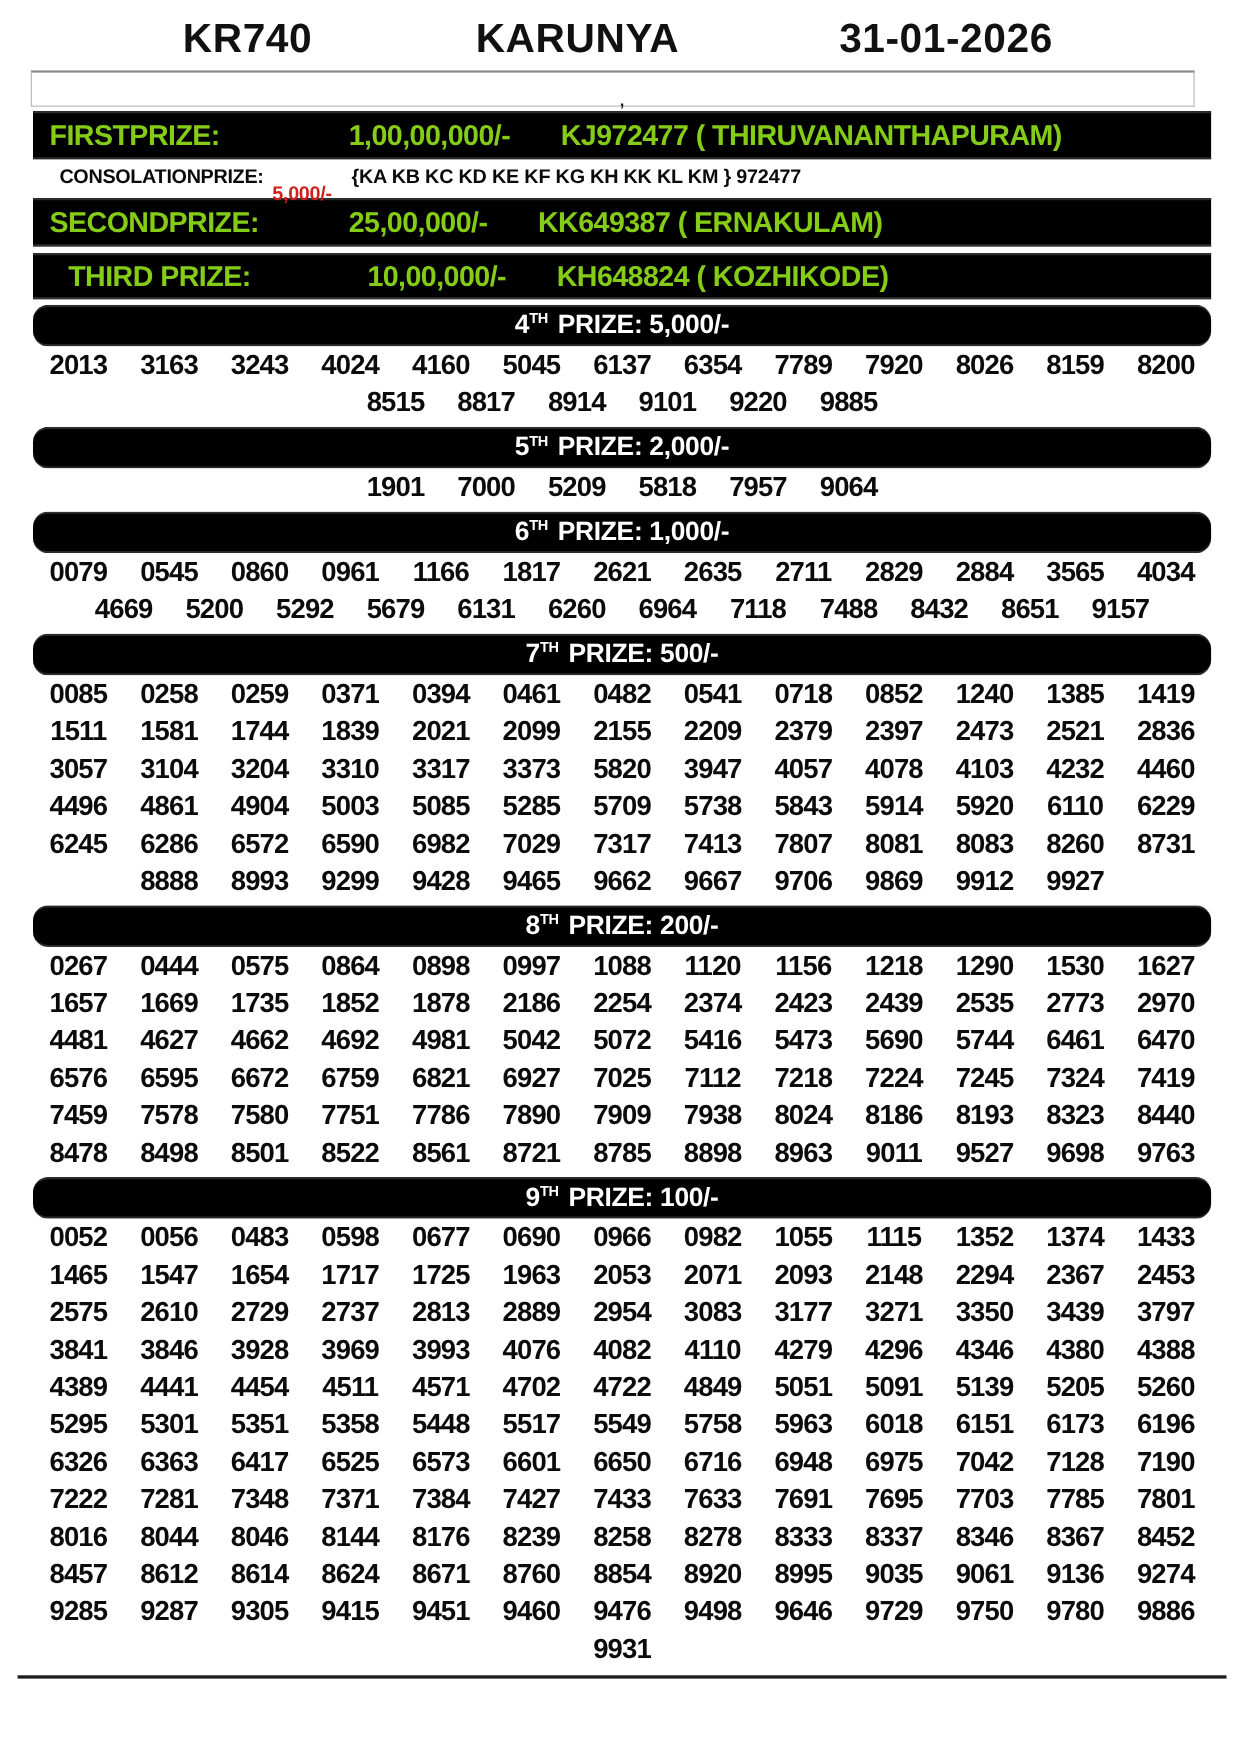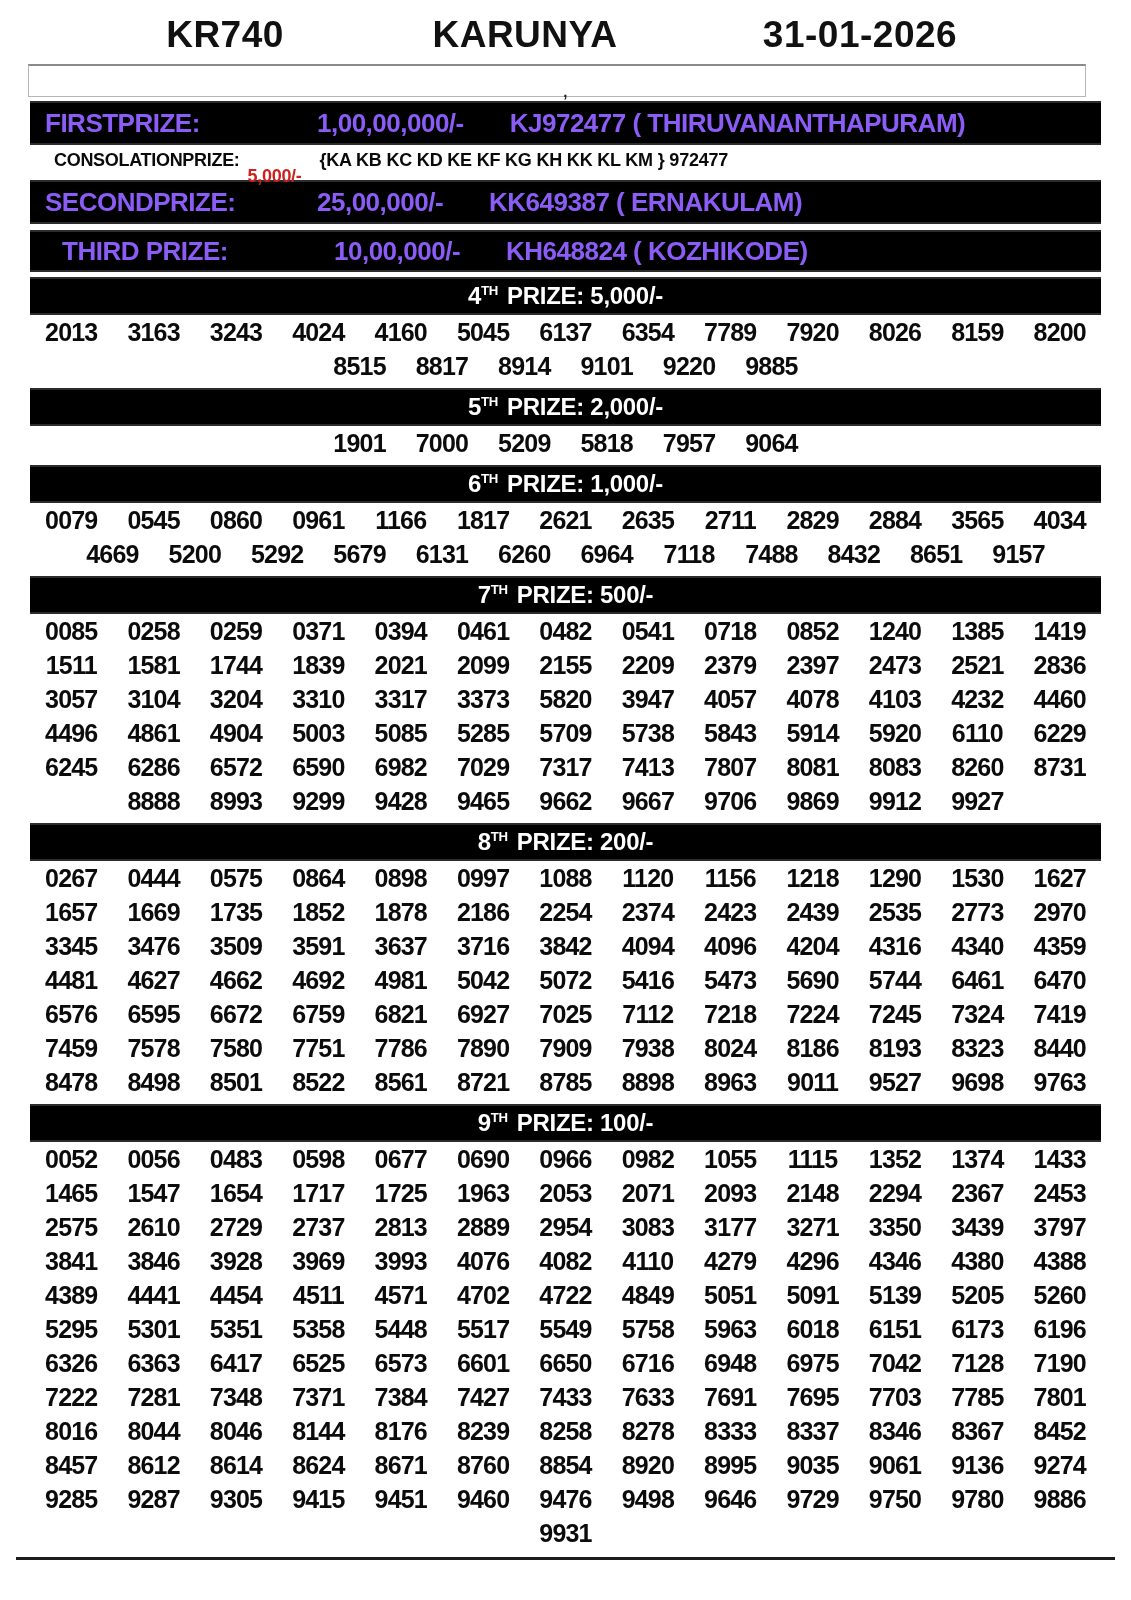--- a/index.html
+++ b/index.html
@@ -24,21 +24,21 @@
   .ticket-box{
     position:relative;margin:4px 45px 4px 28px;height:30px;background:#fff;
     border:1px solid #b5b5b5;border-top:2px solid #8a8a8a;
   }
   .ticket-box .comma-mark{
     position:absolute;left:50.6%;bottom:-4px;font-size:15px;font-weight:700;color:#222;
   }
 
   
   .band{
-    margin:0 30px;background:#000;color:#8b5cf6;height:40px;
+    margin:0 30px;background:#000;color:#84cc16;height:40px;
     display:flex;align-items:center;padding-left:15px;
     font-weight:700;font-size:26px;letter-spacing:-.5px;
     border-top:2px solid #2c2c2c;border-bottom:2px solid #2c2c2c;
   }
   .band + .band{margin-top:5px;}
   .band .tp-label{display:inline-block;min-width:272px;}
   .band .tp-amount{display:inline-block;}
   .band .tp-ticket{display:inline-block;margin-left:46px;}
   .band.third{margin-top:6px;height:38px;padding-left:32px;}
   .band.second{margin-top:5px;}
@@ -50,21 +50,21 @@
   }
   .consolation .c-label{margin-left:24px;}
   .consolation .c-amount{margin-left:8px;margin-top:32px;}
   .consolation .c-series{margin-left:18px;letter-spacing:-.2px;}
 
   
   .sections{margin:0 30px;}
   .sec-header{
     margin-top:5px;background:#000;color:#fff;height:34px;line-height:34px;
     text-align:center;font-weight:700;font-size:24px;letter-spacing:-.3px;
-    border-top:2px solid #2c2c2c;border-bottom:2px solid #2c2c2c;
+    border-top:2px solid #2c2c2c;border-bottom:2px solid #2c2c2c;border-radius:14px;
   }
   .sec-header sup{font-size:.55em;vertical-align:super;line-height:0;}
   .sec-header .rest{margin-left:9px;}
   .num-row{
     display:flex;justify-content:center;height:34px;line-height:34px;
   }
   .num{
     flex:0 0 calc(100% / 13);text-align:center;
     font-weight:700;font-size:25px;letter-spacing:-.8px;color:#0b0b0b;white-space:nowrap;
   }
@@ -298,35 +298,20 @@
           <span class="num">2186</span>
           <span class="num">2254</span>
           <span class="num">2374</span>
           <span class="num">2423</span>
           <span class="num">2439</span>
           <span class="num">2535</span>
           <span class="num">2773</span>
           <span class="num">2970</span>
         </div>
         <div class="num-row">
-          <span class="num">3345</span>
-          <span class="num">3476</span>
-          <span class="num">3509</span>
-          <span class="num">3591</span>
-          <span class="num">3637</span>
-          <span class="num">3716</span>
-          <span class="num">3842</span>
-          <span class="num">4094</span>
-          <span class="num">4096</span>
-          <span class="num">4204</span>
-          <span class="num">4316</span>
-          <span class="num">4340</span>
-          <span class="num">4359</span>
-        </div>
-        <div class="num-row">
           <span class="num">4481</span>
           <span class="num">4627</span>
           <span class="num">4662</span>
           <span class="num">4692</span>
           <span class="num">4981</span>
           <span class="num">5042</span>
           <span class="num">5072</span>
           <span class="num">5416</span>
           <span class="num">5473</span>
           <span class="num">5690</span>

